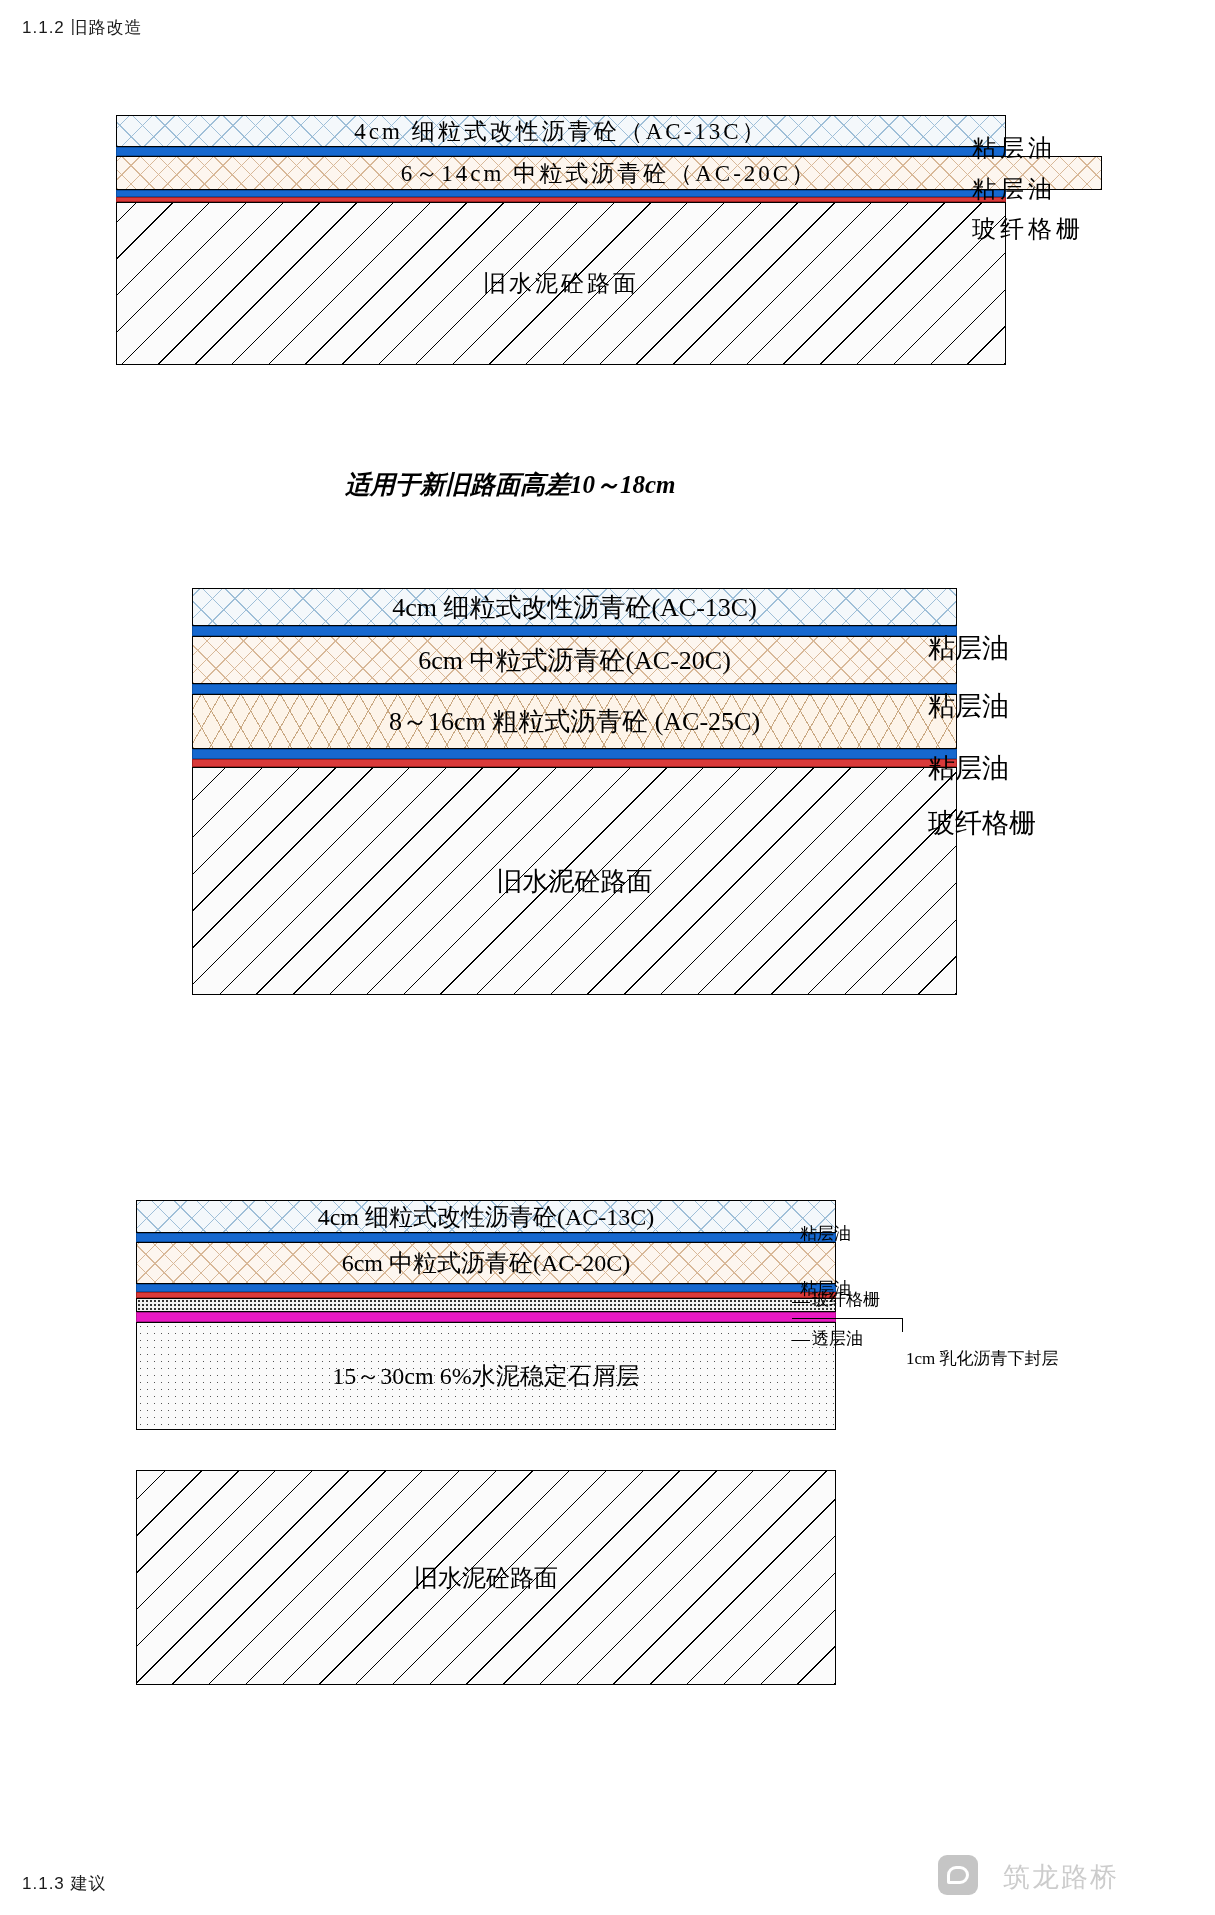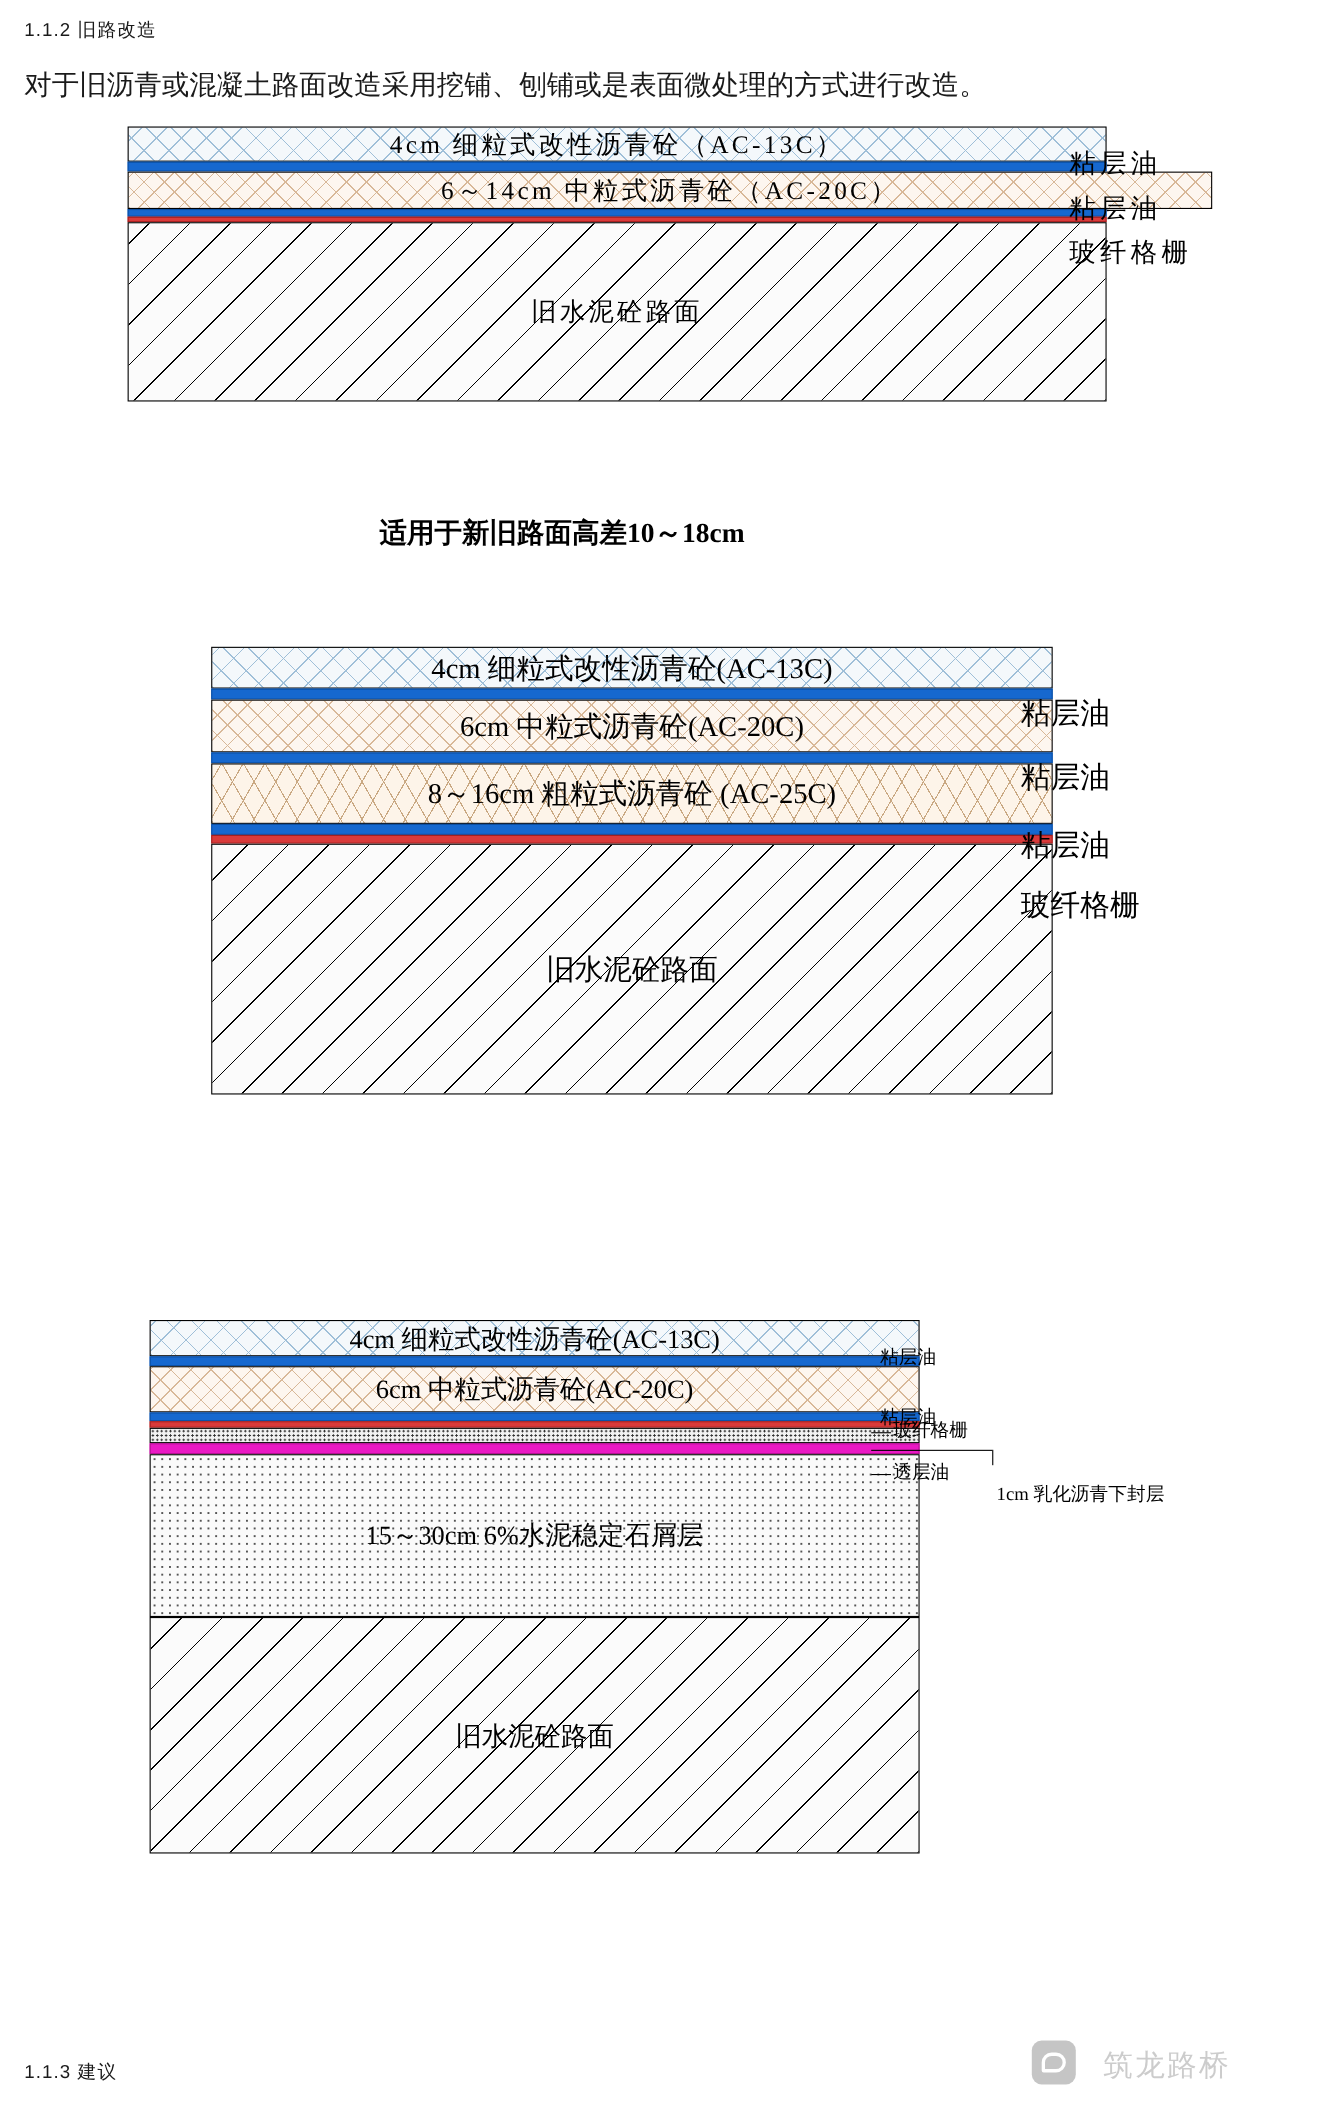--- a/index.html
+++ b/index.html
@@ -162,21 +162,20 @@
     font-family: "Liberation Serif", serif;
   }
 </style>
 </head>
 <body>
 
 <div class="page">
 
   <div class="heading" style="left:22px; top:16px;">1.1.2 旧路改造</div>
 
-  <div class="paragraph" style="left:22px; top:60px;">对于旧沥青或混凝土路面改造采用挖铺、刨铺或是表面微处理的方式进行改造。</div>
 
   <div class="figure" style="left:72px; top:115px; width:890px; height:300px;">
 
     <div class="layer hatch-cross" style="left:0px; top:0px; width:890px; height:32px;">
       <span class="layer-label spaced">4cm 细粒式改性沥青砼（AC-13C）</span>
     </div>
 
     <div class="layer solid-blue" style="left:0px; top:32px; width:890px; height:9px;"></div>
 
     <div class="layer hatch-cross-fine" style="left:0px; top:41px; width:986px; height:34px;">
@@ -189,21 +188,21 @@
 
     <div class="layer hatch-diag" style="left:0px; top:87px; width:890px; height:163px;">
       <span class="layer-label spaced">旧水泥砼路面</span>
     </div>
   </div>
 
   <div class="annot spaced" style="left:972px; top:132px;">粘层油</div>
   <div class="annot spaced" style="left:972px; top:173px;">粘层油</div>
   <div class="annot spaced" style="left:972px; top:213px;">玻纤格栅</div>
 
-  <div class="caption" style="left:345px; top:468px;">适用于新旧路面高差10～18cm</div>
+  <div class="caption" style="left:345px; top:468px;font-style:italic;">适用于新旧路面高差10～18cm</div>
 
   <div class="figure" style="left:148px; top:588px; width:765px; height:470px;">
 
     <div class="layer hatch-cross" style="left:0px; top:0px; width:765px; height:38px;">
       <span class="layer-label" style="font-size:26px;">4cm 细粒式改性沥青砼(AC-13C)</span>
     </div>
 
     <div class="layer solid-blue" style="left:0px; top:38px; width:765px; height:10px;"></div>
 
     <div class="layer hatch-cross-fine" style="left:0px; top:48px; width:765px; height:48px;">
@@ -244,21 +243,21 @@
     </div>
 
     <div class="layer solid-blue" style="left:0px; top:84px; width:700px; height:8px;"></div>
 
     <div class="layer solid-red" style="left:0px; top:92px; width:700px; height:6px;"></div>
 
     <div class="layer dots-dense" style="left:0px; top:98px; width:700px; height:14px;"></div>
 
     <div class="layer solid-magenta" style="left:0px; top:112px; width:700px; height:10px;"></div>
 
-    <div class="layer dots" style="left:0px; top:122px; width:700px; height:148px;justify-content:center;">
+    <div class="layer dots" style="left:0px; top:122px; width:700px; height:108px;justify-content:center;">
       <span class="layer-label" style="font-size:24px;">15～30cm 6%水泥稳定石屑层</span>
     </div>
 
     <div class="layer hatch-diag" style="left:0px; top:270px; width:700px; height:215px;">
       <span class="layer-label" style="font-size:24px;">旧水泥砼路面</span>
     </div>
   </div>
 
   <div class="annot small" style="left:800px; top:1222px;">粘层油</div>
 

